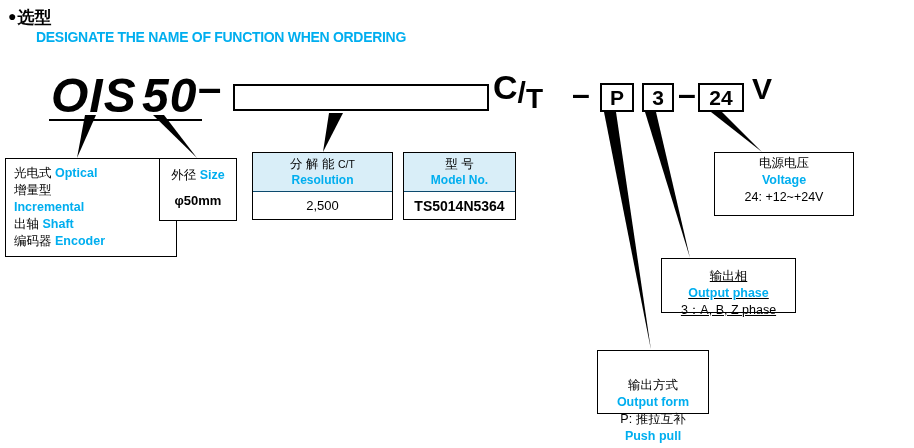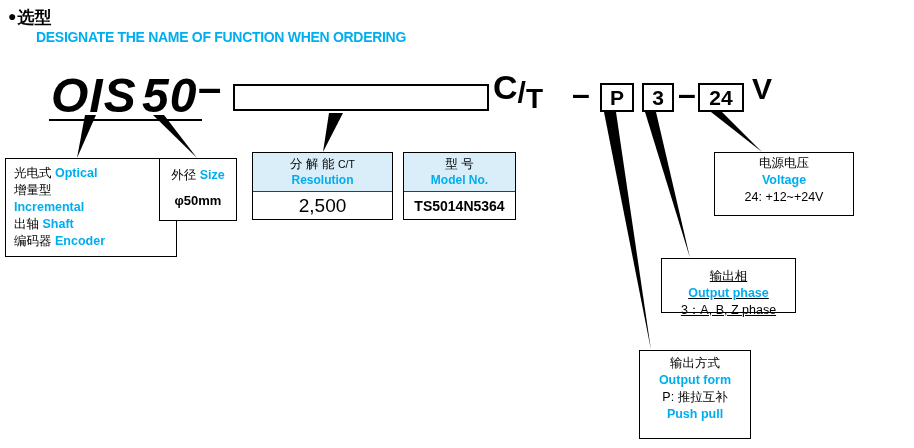--- a/index.html
+++ b/index.html
@@ -29,21 +29,21 @@
   .callout { position:absolute; border:1px solid #000; background:#fff; font-size:12.5px; line-height:17px; }
   .center { text-align:center; }
   .en { color:var(--accent); font-weight:bold; }
   .size-value { margin-top:8px; font-weight:bold; font-size:13px; }
 
   .spec-box { position:absolute; border:1px solid #000; background:#fff; text-align:center;
               font-size:12.5px; line-height:16px; }
   .spec-head { background:var(--header-bg); border-bottom:1px solid #0c4a6e; padding:3px 0 3px; }
   .spec-head .en { font-size:12px; }
   .ct-small { font-size:10.5px; }
-  .spec-val { padding:6px 0 5px; font-size:19px; }
+  .spec-val { padding:6px 0 5px; font-size:13px; }
   .spec-val.bold { font-weight:bold; font-size:14px; }
 </style>
 </head>
 <body>
 
 <div class="canvas">
 
   <svg class="connectors" width="914" height="448" viewBox="0 0 914 448">
     <polygon points="85,115 96,115 77,158" fill="#000"></polygon>
     <polygon points="153,115 164,115 197,158" fill="#000"></polygon>
@@ -104,20 +104,20 @@
     <div class="en">Voltage</div>
     <div>24: +12~+24V</div>
   </div>
 
   <div class="callout center" style="left:661px; top:258px; width:135px; height:55px; padding-top:9px;text-decoration:underline;">
     <div>输出相</div>
     <div class="en">Output phase</div>
     <div>3：A, B, Z phase</div>
   </div>
 
-  <div class="callout center" style="left:597px; top:350px; width:112px; height:89px; padding-top:4px;margin-left:42px;">
+  <div class="callout center" style="left:597px; top:350px; width:112px; height:64px; padding-top:26px;">
     <div>输出方式</div>
     <div class="en">Output form</div>
     <div>P: 推拉互补</div>
     <div class="en">Push pull</div>
   </div>
 
 </div>
 
 </body></html>

